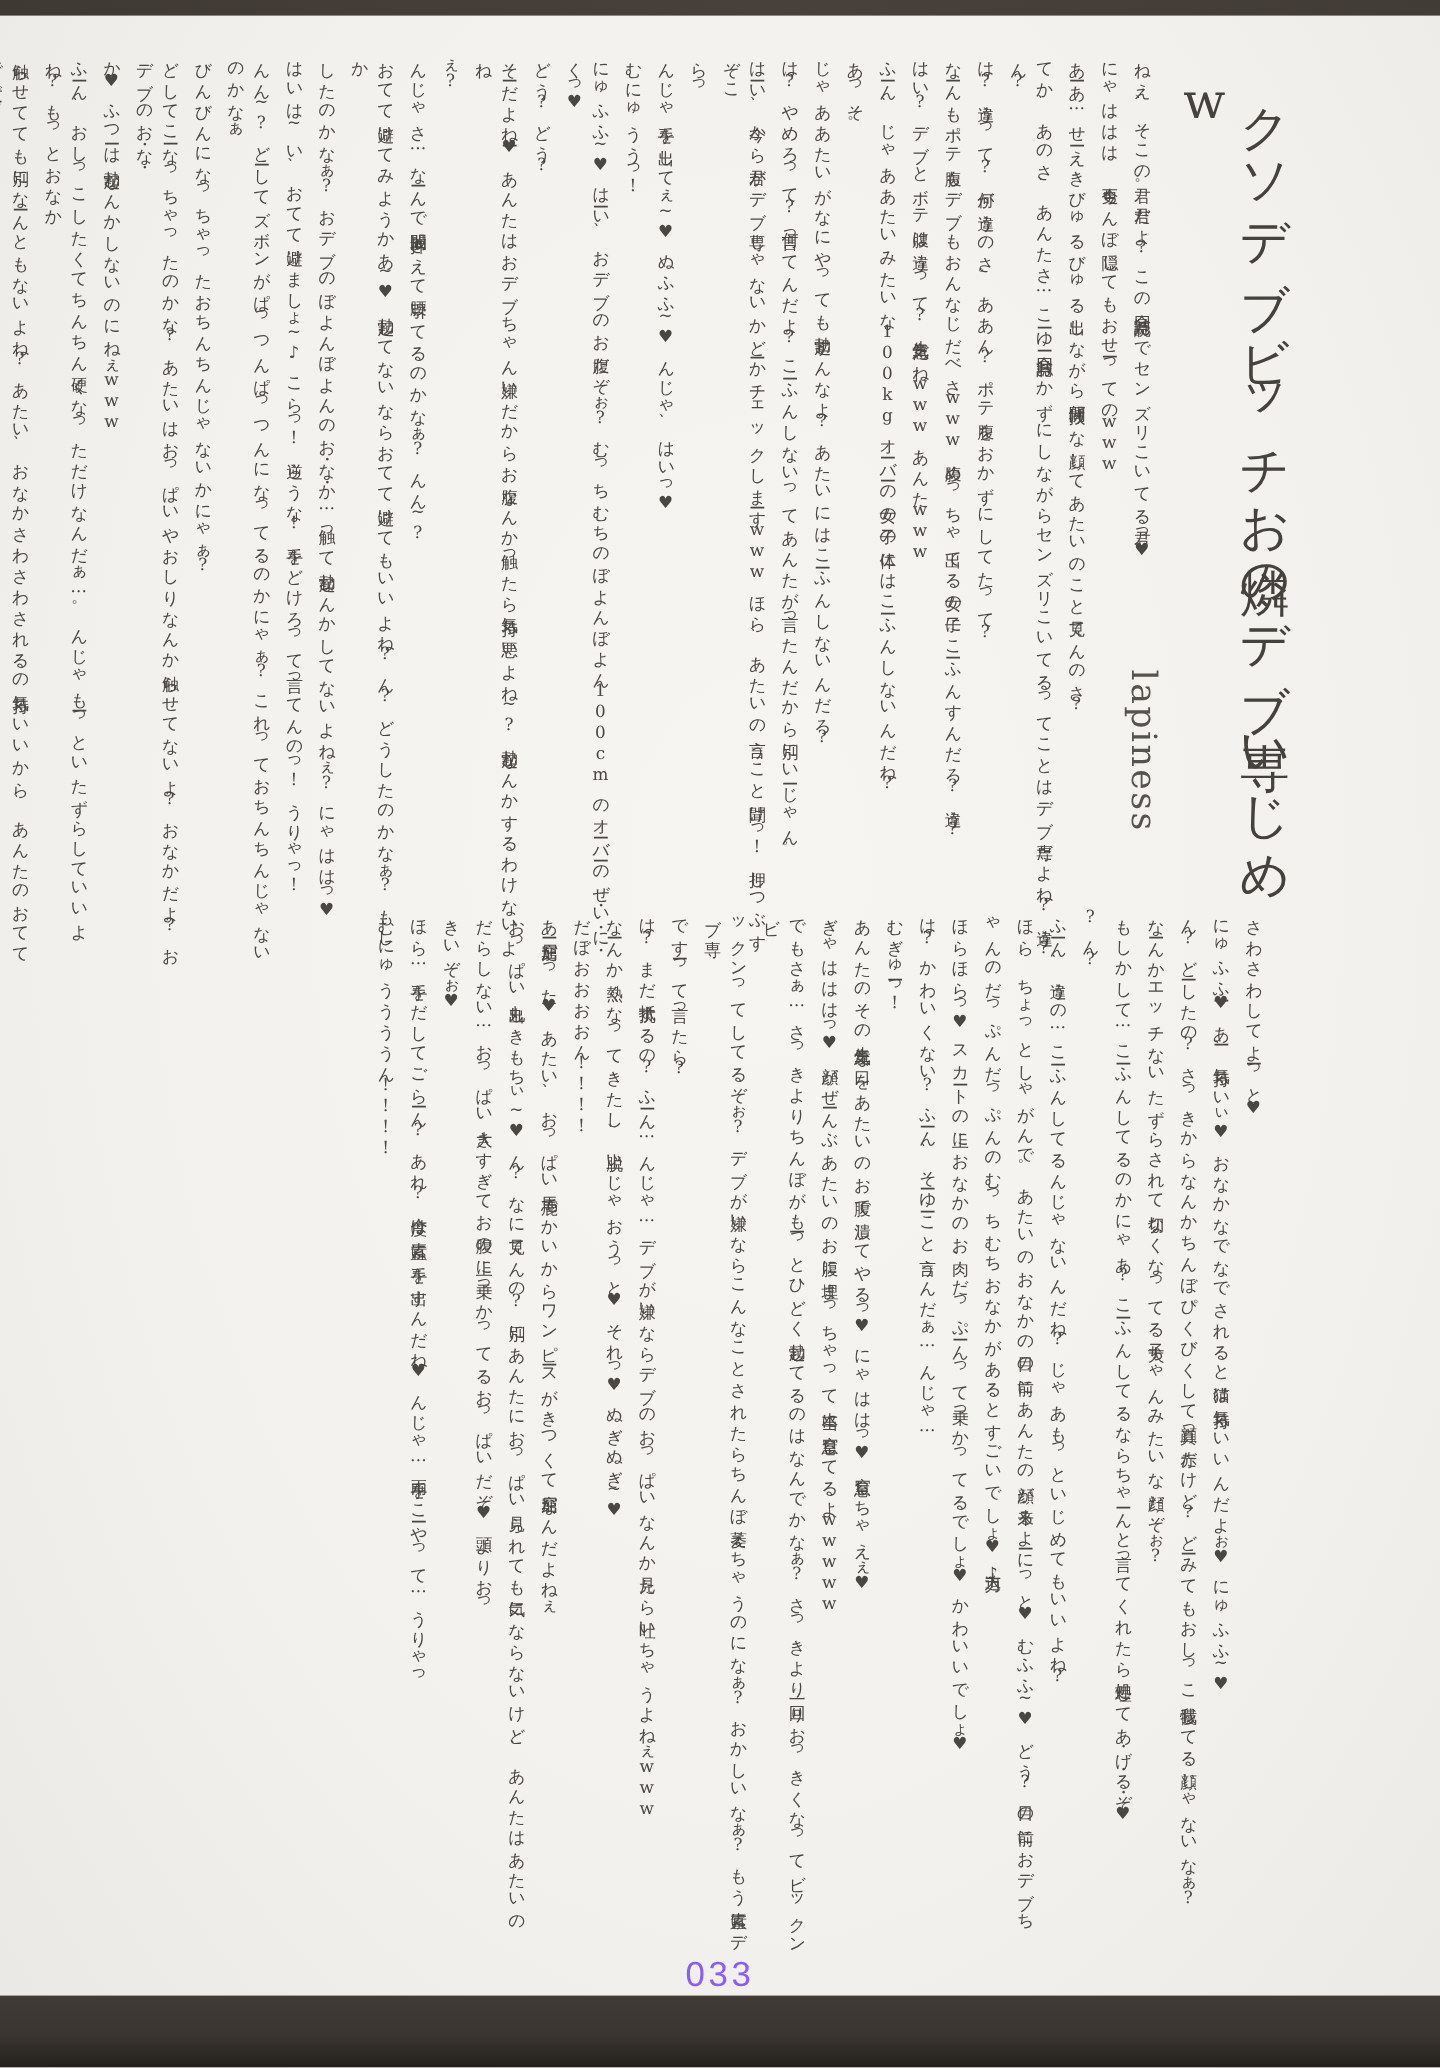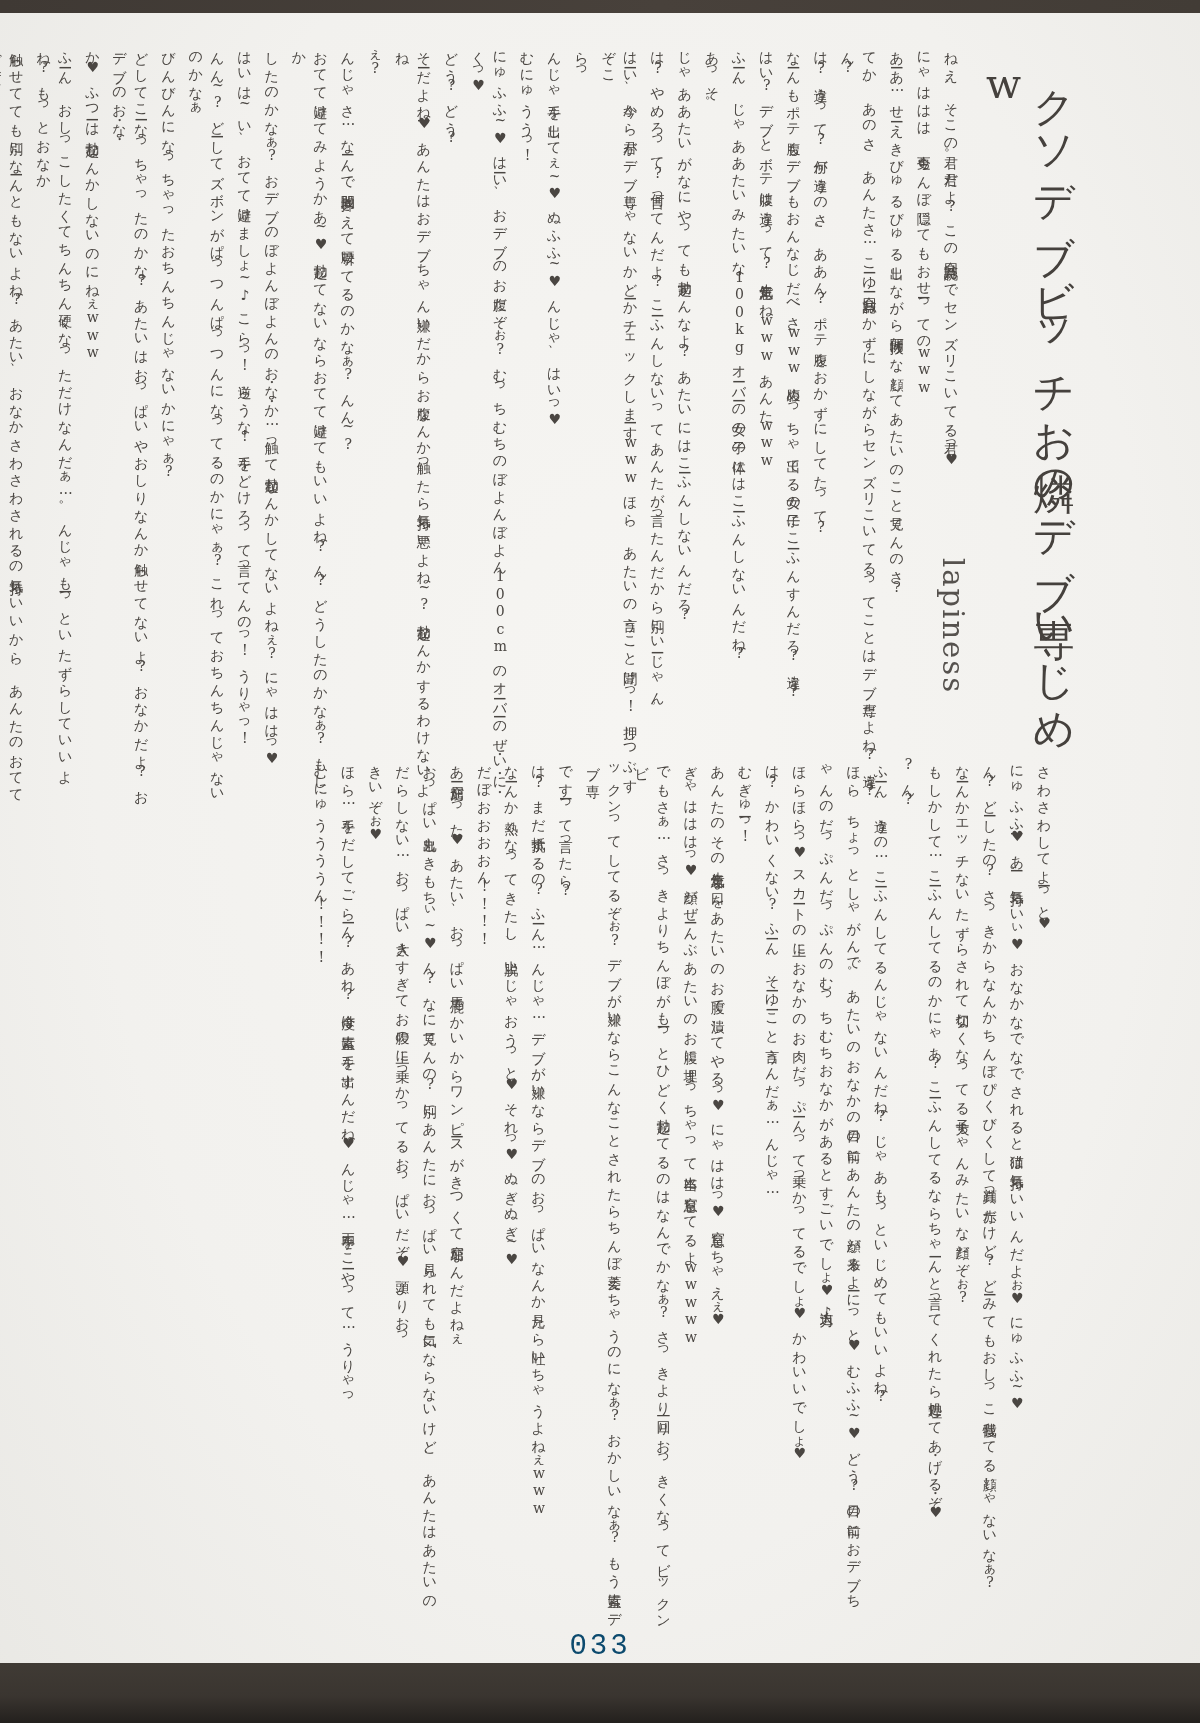--- a/index.html
+++ b/index.html
@@ -33,22 +33,22 @@
     font-size:29px;color:#56524e;letter-spacing:2px;
     text-orientation:mixed;
   }
   .tblock{font-size:14px;}
   .tblock p{margin:0 5.5px;line-height:1.55;}
   .block-top{top:42px;right:233px;height:758px;}
   .block-bottom{top:756px;right:140px;height:868px;}
   .page-number{
     position:absolute;left:0;top:1630px;width:1200px;
     text-align:center;
-    font-family:Liberation Mono, monospace;
-    font-size:29px;color:#0c4a6e;letter-spacing:3px;
+    font-family:Liberation Sans, sans-serif;
+    font-size:29px;color:#8b5cf6;letter-spacing:3px;
   }
 </style>
 </head>
 <body>
 
 <div class="bar-top"></div>
 
 <h1 class="vtext title">クソデブビッチお燐のデブ専いじめw</h1>
 
 <div class="vtext author">lapiness</div>

